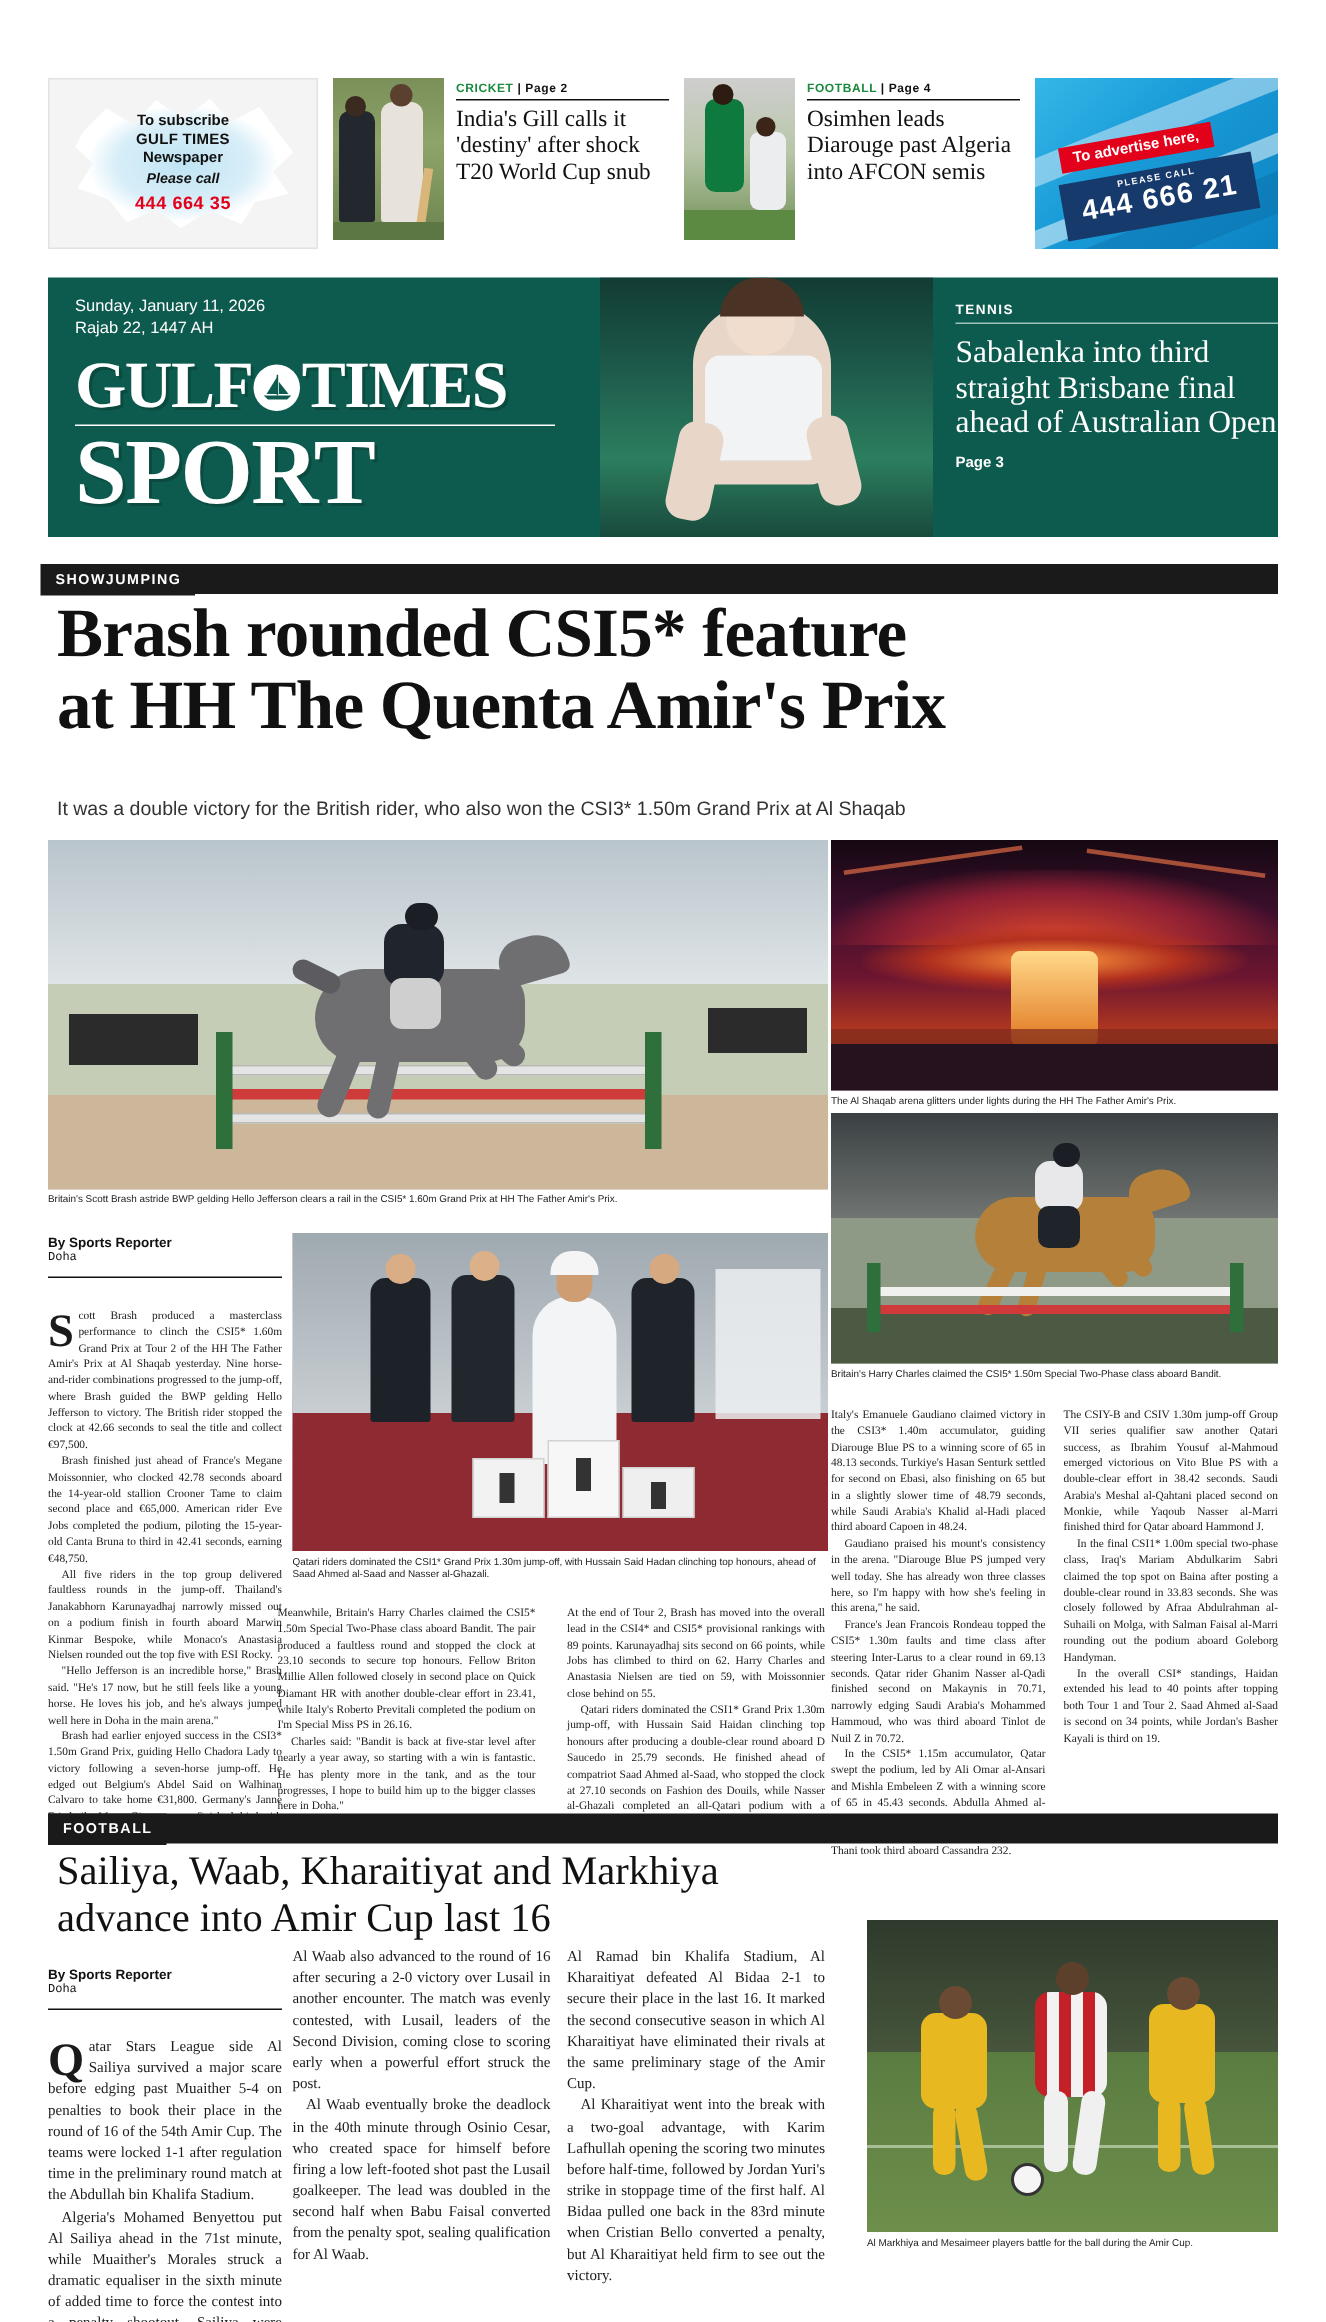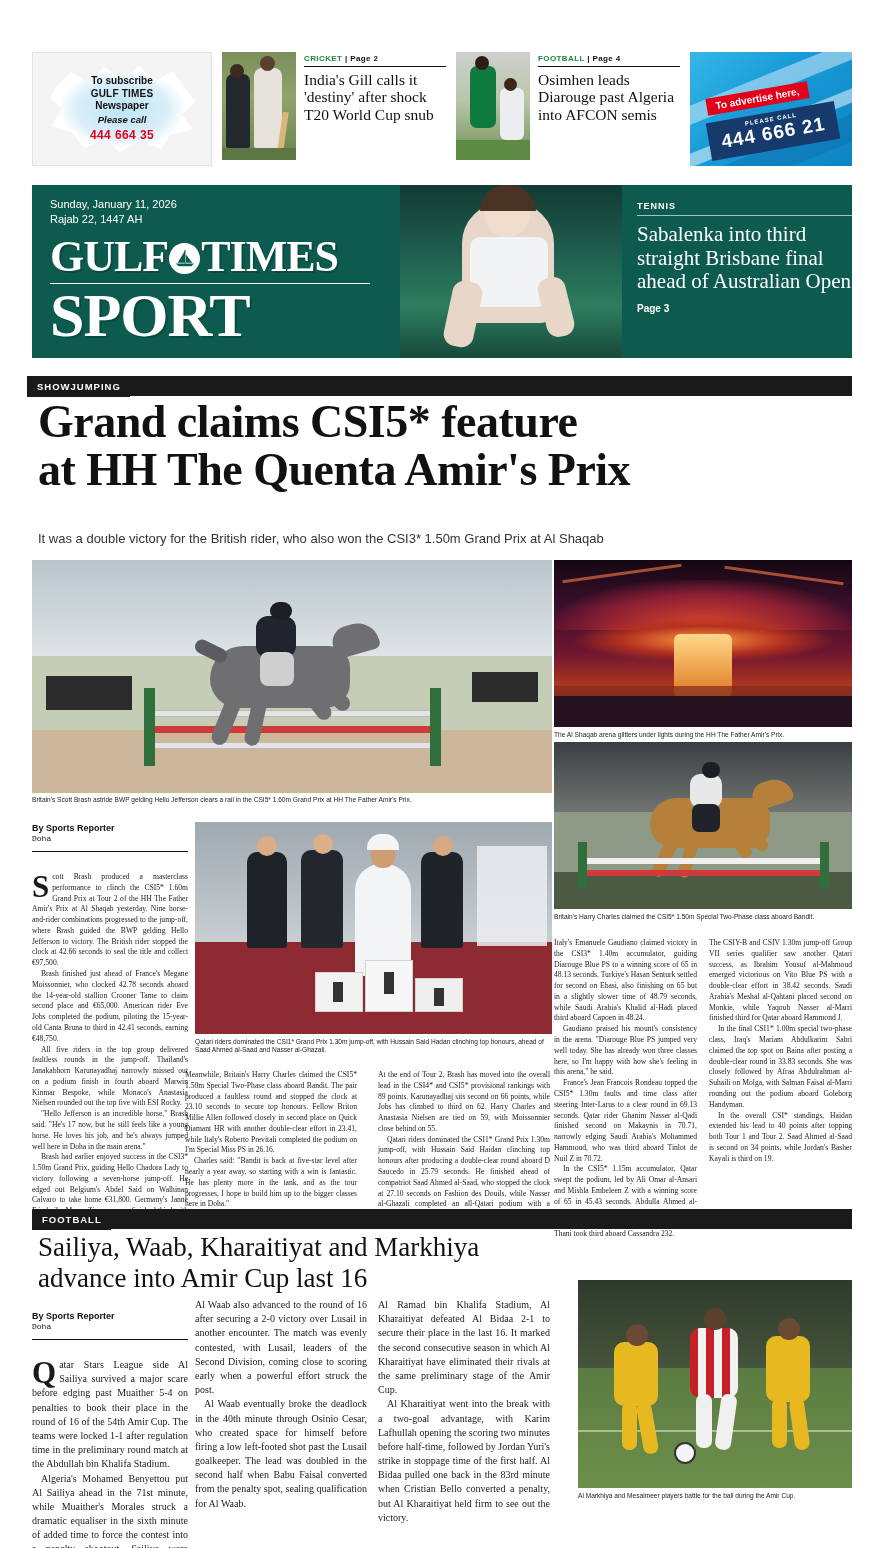--- a/index.html
+++ b/index.html
@@ -300,21 +300,21 @@
       <div class="k">TENNIS</div>
       <div class="h">Sabalenka into third straight Brisbane final ahead of Australian Open</div>
       <div class="p">Page 3</div>
     </div>
   </div>
 
   <div class="sec-bar-wrap" style="left:32px; top:376px; width:820px; height:20px;"></div>
   <div class="sec-bar" style="left:27px; top:376px;">SHOWJUMPING</div>
 
   <div class="main-head">
-    <div>Grand claims CSI5* feature</div>
+    <div>Brash rounded CSI5* feature</div>
     <div>at HH The Quenta Amir's Prix</div>
   </div>
   <div class="main-sub">It was a double victory for the British rider, who also won the CSI3* 1.50m Grand Prix at Al Shaqab</div>
 
   <div class="ph" id="photo1">
     <div class="fig" style="left:0;top:0;width:520px;height:96px;background:linear-gradient(180deg,#b9c5cc,#dfe4e6);"></div>
     <div class="fig" style="left:0;top:96px;width:520px;height:74px;background:#c6cdb7;"></div>
     <div class="fig" style="left:0;top:170px;width:520px;height:63px;background:#cdb79b;"></div>
 
     <div class="fig" style="left:120px;top:150px;width:280px;height:7px;background:#e4e4e4;border:1px solid #b9b9b9;"></div>

